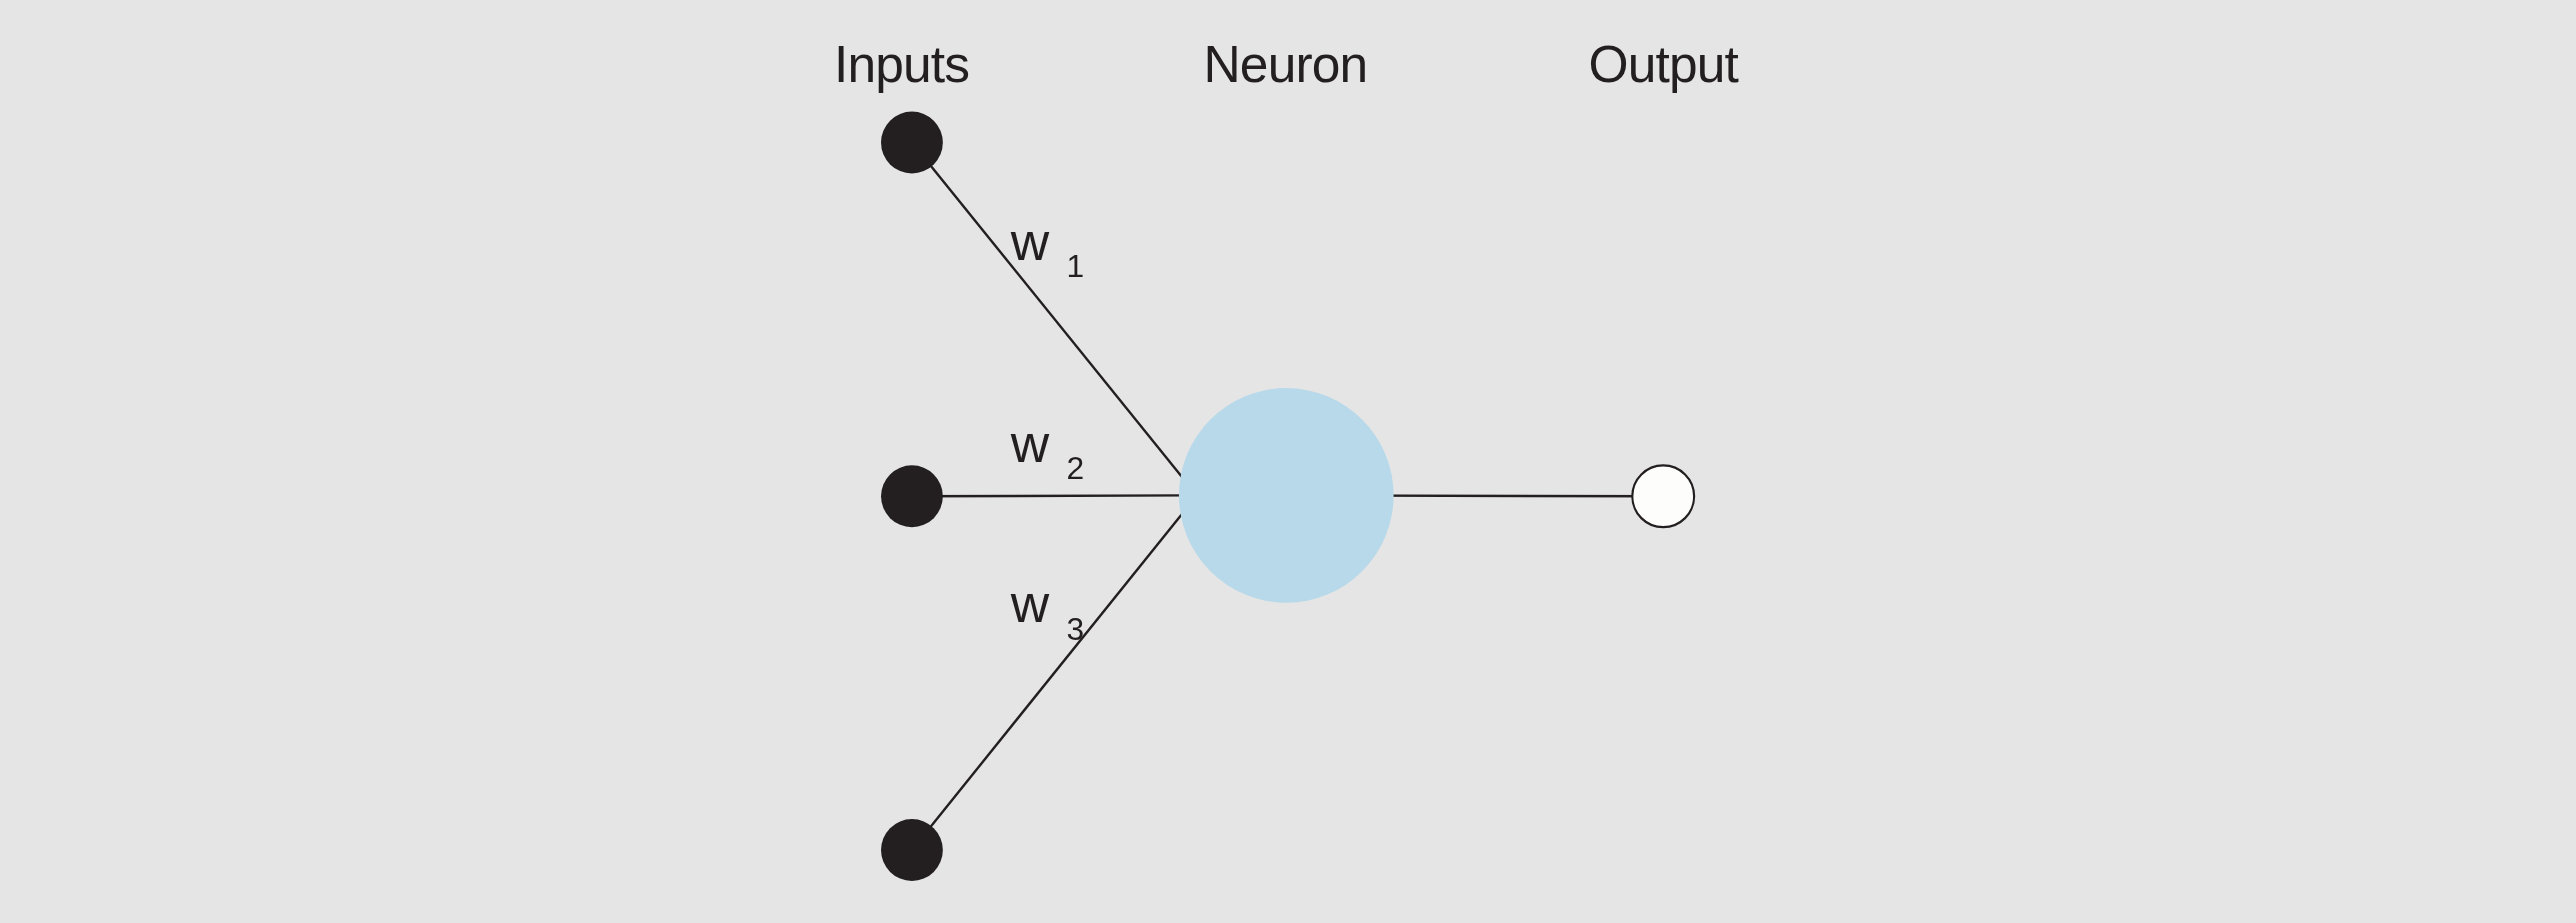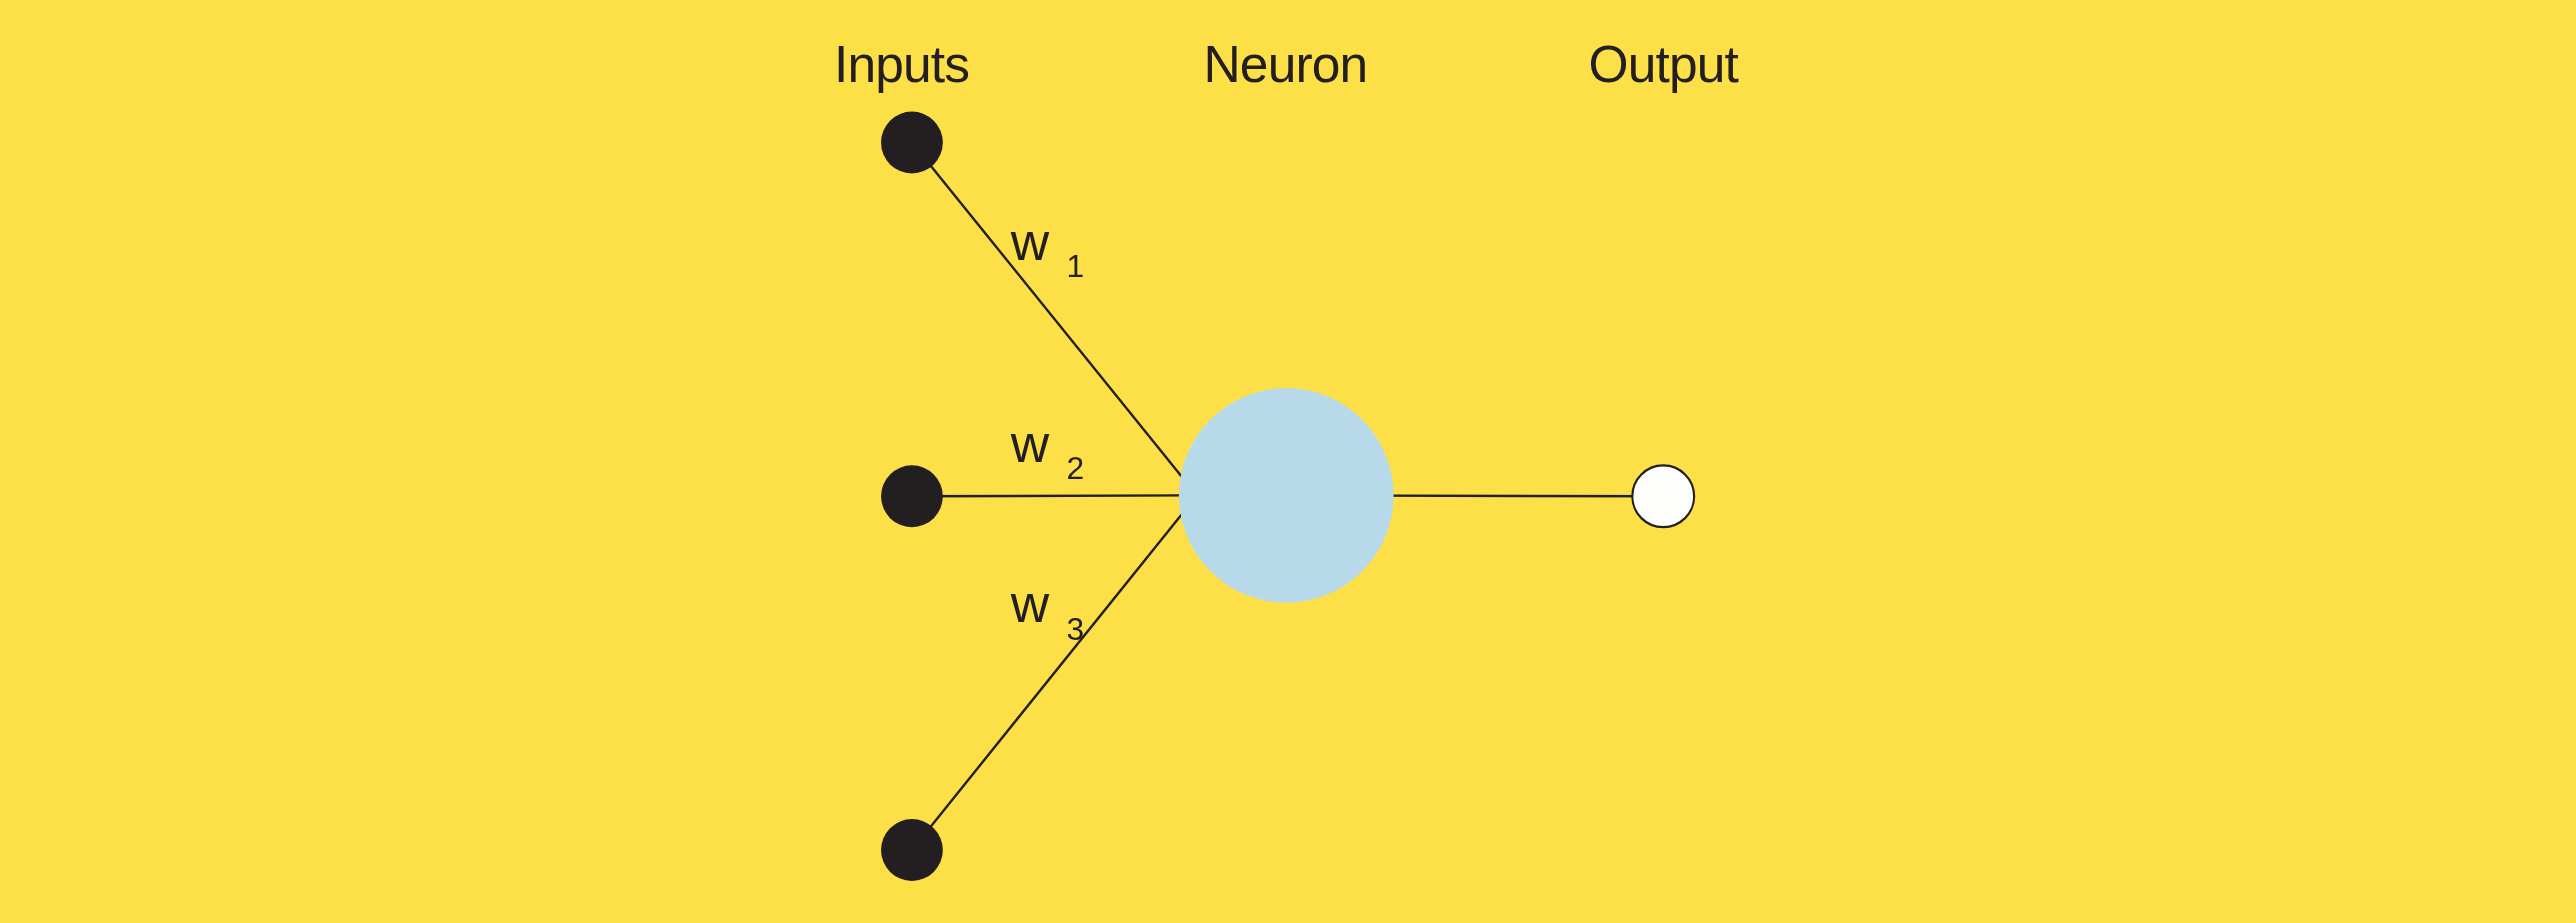--- a/index.html
+++ b/index.html
@@ -4,21 +4,21 @@
 <style>
   html, body {
     margin: 0;
     padding: 0;
     background: #ffffff;
   }
   .canvas {
     position: relative;
     width: 2576px;
     height: 923px;
-    background: #fde047;
+    background: #e5e5e5;
     overflow: hidden;
   }
   svg { display: block; }
   text {
     font-family: "Liberation Sans", "DejaVu Sans", sans-serif;
     fill: #231f20;
   }
   .hdr {
     font-size: 60px;
     letter-spacing: -1px;

